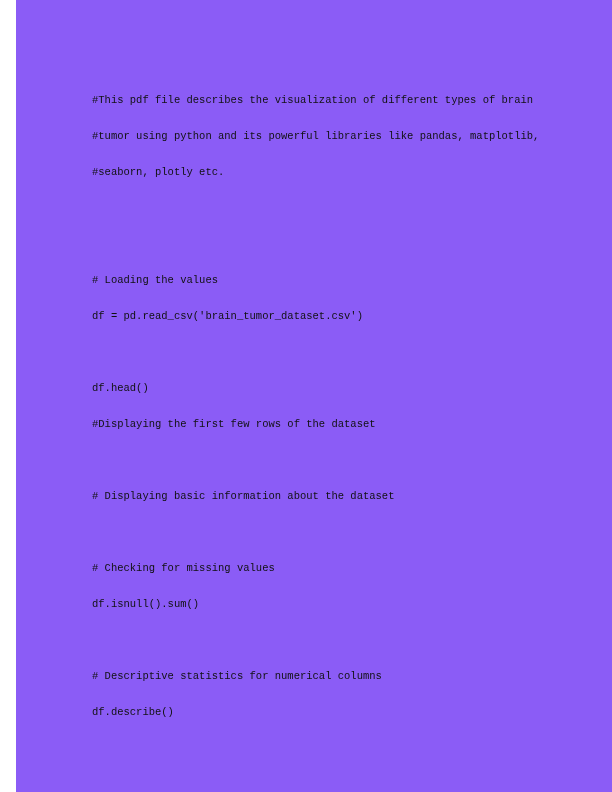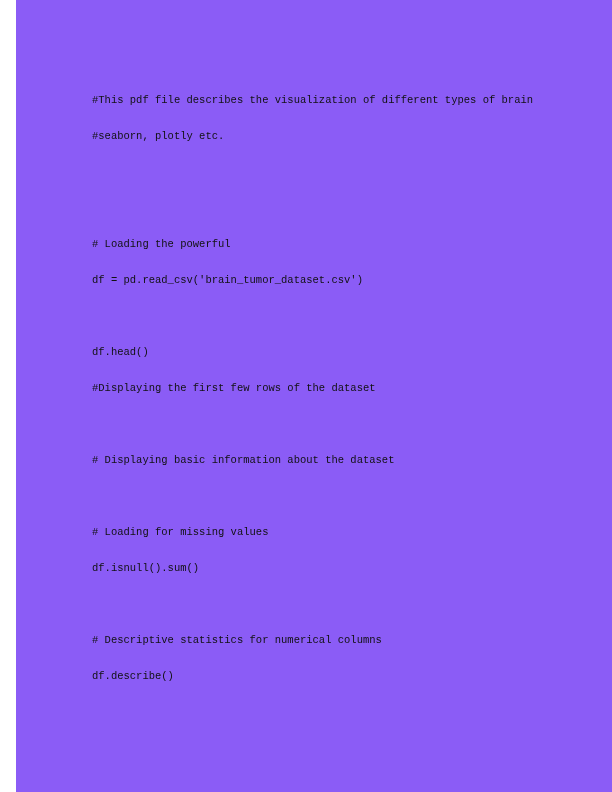--- a/index.html
+++ b/index.html
@@ -12,32 +12,33 @@
       white-space: pre; letter-spacing: 0px;
     }
     .line { height: 12px; }
   </style>
 </head>
 <body>
 
 <div class="page">
   <div class="code">
     <div class="line">#This pdf file describes the visualization of different types of brain</div>
+    <div class="line">#tumor using python and its powerful libraries like pandas, matplotlib,</div>
     <div class="line">#seaborn, plotly etc.</div>
     <div class="line"></div>
     <div class="line"></div>
-    <div class="line"># Loading the powerful</div>
+    <div class="line"># Loading the values</div>
     <div class="line">df = pd.read_csv('brain_tumor_dataset.csv')</div>
     <div class="line"></div>
     <div class="line">df.head()</div>
     <div class="line">#Displaying the first few rows of the dataset</div>
     <div class="line"></div>
     <div class="line"># Displaying basic information about the dataset</div>
     <div class="line"></div>
-    <div class="line"># Loading for missing values</div>
+    <div class="line"># Checking for missing values</div>
     <div class="line">df.isnull().sum()</div>
     <div class="line"></div>
     <div class="line"># Descriptive statistics for numerical columns</div>
     <div class="line">df.describe()</div>
     
     
     
     
     
     

